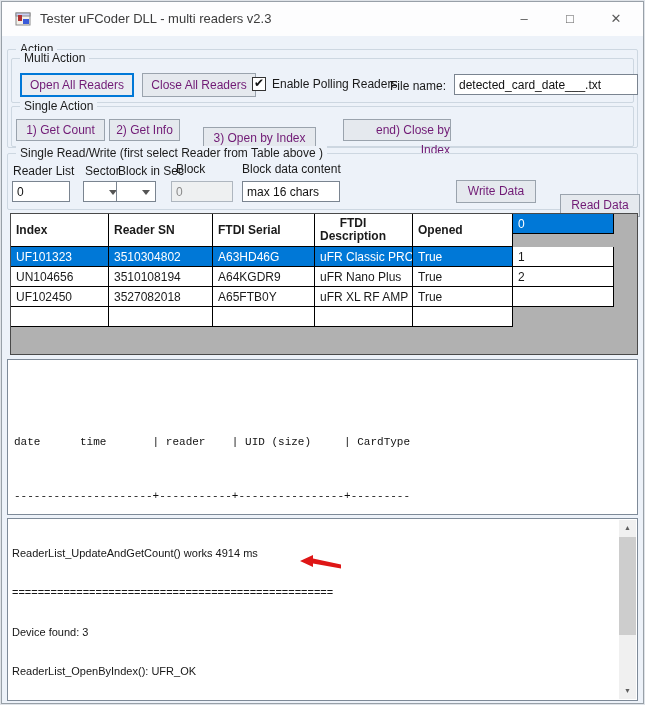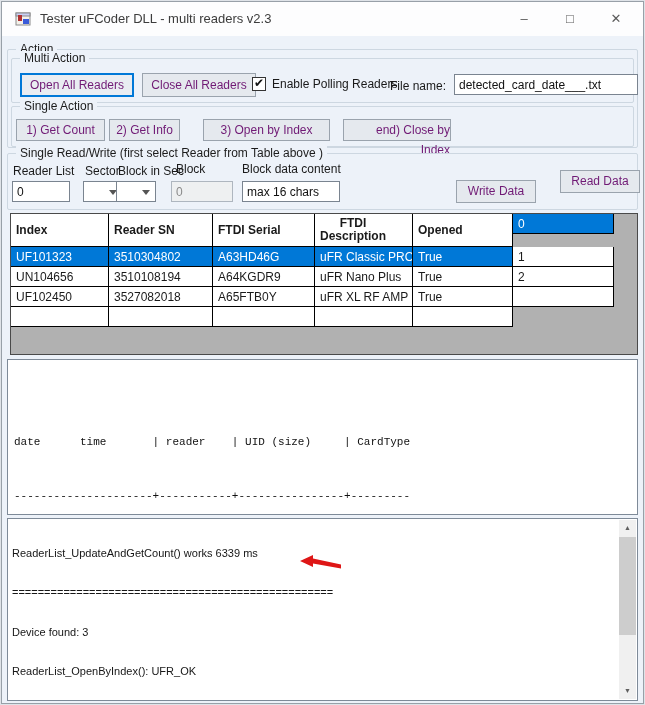--- a/index.html
+++ b/index.html
@@ -38,25 +38,25 @@
     font-family:"Liberation Sans",sans-serif; font-size:12px; color:#701a75;
     text-align:center; line-height:22px; cursor:default;
   }
   .btn.focused { border:2px solid #0078d7; line-height:20px; background:#e9edf2; }
 
   #btn-open-all  { left:8px;   top:14px; width:114px; }
   #btn-close-all { left:130px; top:14px; width:114px; }
 
   #btn-get-count { left:4px;   top:12px; width:89px;  height:22px; line-height:20px; }
   #btn-get-info  { left:97px;  top:12px; width:71px;  height:22px; line-height:20px; }
-  #btn-open-idx  { left:191px; top:12px; width:127px; height:22px; line-height:20px; }
+  #btn-open-idx  { left:191px; top:20px; width:113px; height:22px; line-height:20px; }
   #btn-close-idx { left:331px; top:12px; width:108px; height:22px; line-height:20px;text-align:right; }
 
   #btn-write { left:448px; top:26px; width:80px; height:23px; line-height:21px; }
-  #btn-read  { left:552px; top:16px; width:80px; height:23px; line-height:21px; }
+  #btn-read  { left:552px; top:40px; width:80px; height:23px; line-height:21px; }
 
   
   .checkbox-wrap { position:absolute; left:240px; top:18px; display:flex; align-items:center; }
   .checkbox { width:14px; height:14px; background:#fff; border:1px solid #333;
               position:relative; margin-right:6px; }
   .checkbox .check { position:absolute; left:1px; top:-2px; font-size:12px; color:#111; }
 
   .lbl { position:absolute; font-size:12px; color:#1a1a1a; white-space:nowrap; }
 
   
@@ -230,21 +230,21 @@
 
   <div class="card-log">
     <div class="mono">
       <div>date      time       | reader    | UID (size)     | CardType</div>
       <div>---------------------+-----------+----------------+---------</div>
     </div>
   </div>
 
   <div class="status-log">
     <div class="log-lines">
-      <div>ReaderList_UpdateAndGetCount() works 6339 ms</div>
+      <div>ReaderList_UpdateAndGetCount() works 4914 ms</div>
       <div>==================================================</div>
       <div>Device found: 3</div>
       <div>ReaderList_OpenByIndex(): UFR_OK</div>
       
       
       
       
       
       
       

